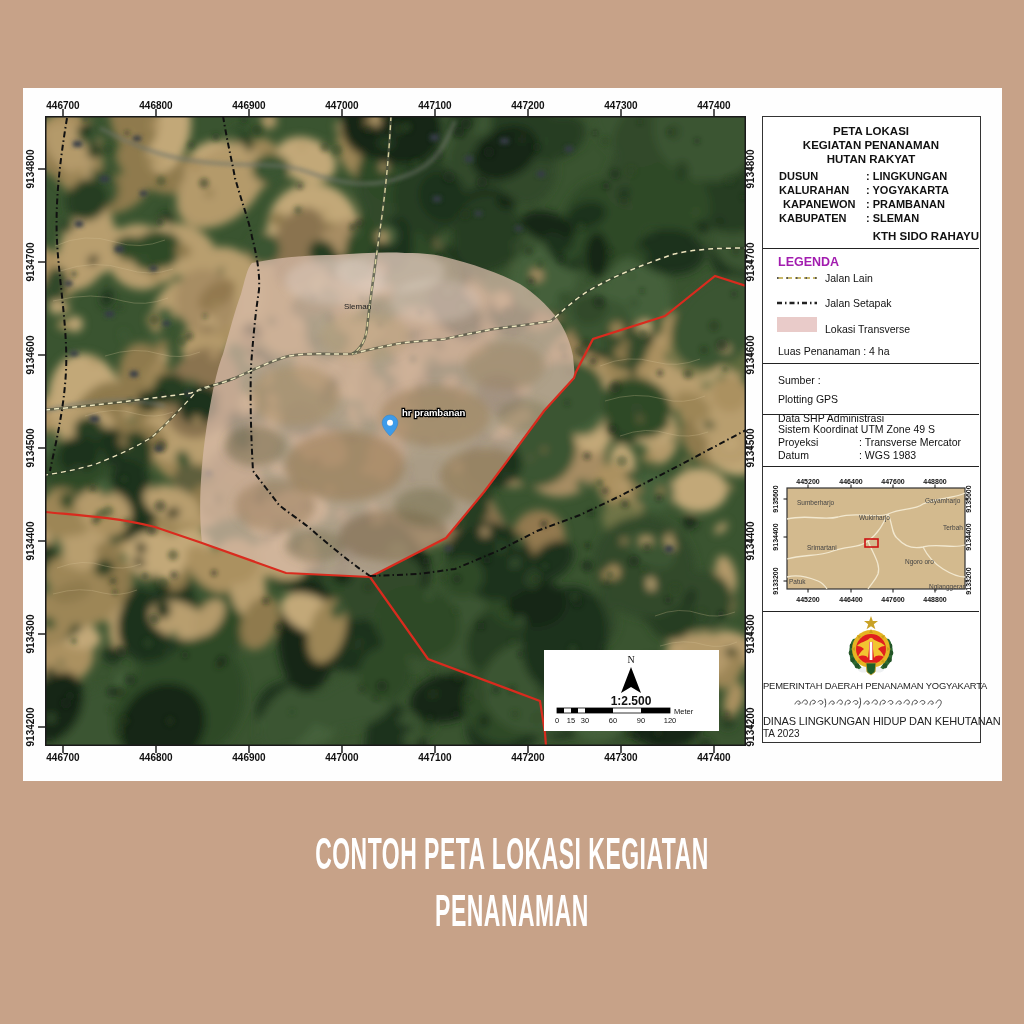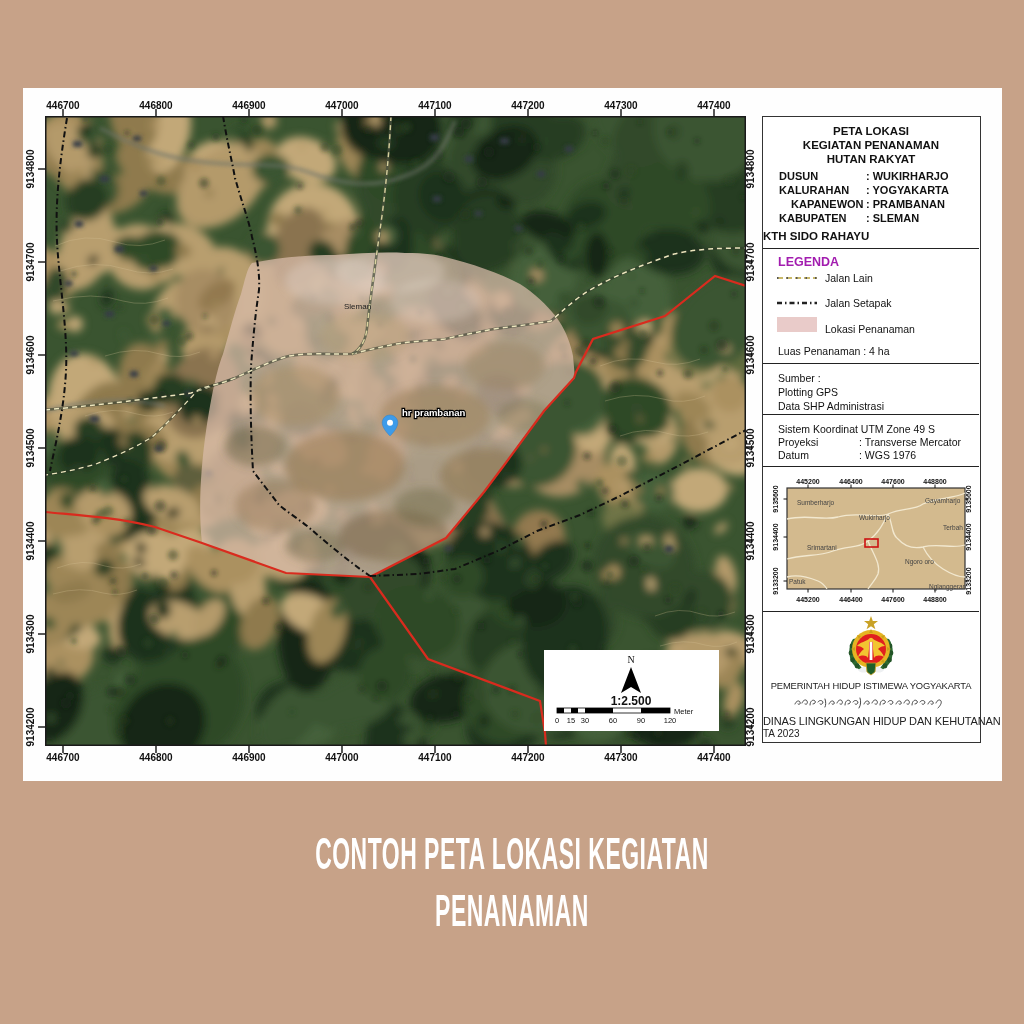--- a/index.html
+++ b/index.html
@@ -1065,64 +1065,64 @@
 <text transform="translate(754 634) rotate(-90)">9134300</text>
 <text transform="translate(754 727) rotate(-90)">9134200</text>
 </g>
 </svg>
 
 <div class="abs" style="left:762px;top:116px;width:219px;height:627px;background:#fff;border:1.6px solid #333;box-sizing:border-box">
 
 <div class="abs" style="left:0;top:7px;width:216px;text-align:center;font-weight:bold;font-size:11.5px;line-height:14px;color:#111">PETA LOKASI<br>KEGIATAN PENANAMAN<br>HUTAN RAKYAT</div>
 
 <div class="abs plb" style="left:16px;top:53px">DUSUN</div>
-    <div class="abs plb" style="left:103px;top:53px">: WUKIRHARJO</div>
+    <div class="abs plb" style="left:103px;top:53px">: LINGKUNGAN</div>
 
 <div class="abs plb" style="left:16px;top:67px">KALURAHAN</div>
     <div class="abs plb" style="left:103px;top:67px">: YOGYAKARTA</div>
 
-<div class="abs plb" style="left:28px;top:81px">KAPANEWON</div>
+<div class="abs plb" style="left:20px;top:81px">KAPANEWON</div>
     <div class="abs plb" style="left:103px;top:81px">: PRAMBANAN</div>
 
 <div class="abs plb" style="left:16px;top:95px">KABUPATEN</div>
     <div class="abs plb" style="left:103px;top:95px">: SLEMAN</div>
 
-<div class="abs" style="left:0;top:113px;width:216px;text-align:left;font-weight:bold;font-size:11.5px;color:#111">KTH SIDO RAHAYU</div>
+<div class="abs" style="left:0;top:113px;width:216px;text-align:right;font-weight:bold;font-size:11.5px;color:#111">KTH SIDO RAHAYU</div>
 
 <div class="abs" style="left:0;top:131px;width:216px;border-top:1.3px solid #222"></div>
 
 <div class="abs" style="left:15px;top:138px;font-weight:bold;font-size:12.5px;color:#a21caf">LEGENDA</div>
 
 <svg class="abs" style="left:14px;top:156px" width="40" height="10">
       <line x1="0" y1="5" x2="40" y2="5" stroke="#c9b96a" stroke-width="2" stroke-dasharray="6 3"></line>
       <line x1="0" y1="5" x2="40" y2="5" stroke="#555" stroke-width="2" stroke-dasharray="1.5 8"></line>
     </svg>
 <div class="abs pl" style="left:62px;top:155px">Jalan Lain</div>
 
 <svg class="abs" style="left:14px;top:181px" width="40" height="10">
       <line x1="0" y1="5" x2="40" y2="5" stroke="#222" stroke-width="2.4" stroke-dasharray="5 3 1.5 3"></line>
     </svg>
 <div class="abs pl" style="left:62px;top:180px">Jalan Setapak</div>
 
 <div class="abs" style="left:14px;top:200px;width:40px;height:15px;background:#e9cbc9"></div>
-<div class="abs pl" style="left:62px;top:206px">Lokasi Penanaman</div>
+<div class="abs pl" style="left:62px;top:206px">Lokasi Transverse</div>
 
 <div class="abs pl" style="left:15px;top:228px">Luas Penanaman : 4 ha</div>
 
 <div class="abs" style="left:0;top:246px;width:216px;border-top:1.3px solid #222"></div>
 
-<div class="abs pl" style="left:15px;top:254px;line-height:14px">Sumber :<br>Plotting GPS<br>Data SHP Administrasi</div>
+<div class="abs pl" style="left:15px;top:254px;line-height:19px">Sumber :<br>Plotting GPS<br>Data SHP Administrasi</div>
 
 <div class="abs" style="left:0;top:297px;width:216px;border-top:1.3px solid #222"></div>
 
 <div class="abs pl" style="left:15px;top:306px">Sistem Koordinat UTM Zone 49 S</div>
 <div class="abs pl" style="left:15px;top:319px">Proyeksi</div>
     <div class="abs pl" style="left:96px;top:319px">: Transverse Mercator</div>
 <div class="abs pl" style="left:15px;top:332px">Datum</div>
-    <div class="abs pl" style="left:96px;top:332px">: WGS 1976</div>
+    <div class="abs pl" style="left:96px;top:332px">: WGS 1983</div>
 
 <div class="abs" style="left:0;top:349px;width:216px;border-top:1.3px solid #222"></div>
 
 <svg class="abs" style="left:0;top:352px" width="212" height="140" viewBox="0 0 212 140">
 <g font-family="Liberation Sans" font-size="7" font-weight="bold" fill="#111" text-anchor="middle">
 <text x="45" y="15">445200</text>
         <text x="88" y="15">446400</text>
         <text x="130" y="15">447600</text>
         <text x="172" y="15">448800</text>
 <text x="45" y="133">445200</text>
@@ -1213,21 +1213,21 @@
 
 <rect x="24.6" y="25" width="2.8" height="20" fill="#fff"></rect>
 <circle cx="26" cy="25" r="2.2" fill="#f2c531"></circle>
 
 <path d="M13,55 C16,52 20,51 23,52 L22,57 C19,58 15,58 13,55 Z" fill="#eef0f2"></path>
 <path d="M39,55 C36,52 32,51 29,52 L30,57 C33,58 37,58 39,55 Z" fill="#eef0f2"></path>
 
 <path d="M21,48 L31,48 L30,57 L26,60 L22,57 Z" fill="#1f5e28" stroke="#c9a227" stroke-width="0.8"></path>
 </svg>
 
-<div class="abs" style="left:0;top:563px;width:216px;text-align:center;font-size:9.4px;color:#222;white-space:nowrap;letter-spacing:-0.15px">PEMERINTAH HIDUP ISTIMEWA YOGYAKARTA</div>
+<div class="abs" style="left:0;top:563px;width:216px;text-align:center;font-size:9.4px;color:#222;white-space:nowrap;letter-spacing:-0.15px">PEMERINTAH DAERAH PENANAMAN YOGYAKARTA</div>
 
 <svg class="abs" style="left:30px;top:579px" width="152" height="13" viewBox="0 0 152 13">
 <g stroke="#333" stroke-width="0.9" fill="none" stroke-linecap="round">
 <path d="M2,8 C3,5 6,4 7,6 C8,8 6,9 5,8 M9,7 C10,4 13,3 14,5 C15,7 14,9 12,8 M17,9 C17,5 20,3 22,5 C23,6 22,8 20,8 M25,6 C26,4 29,4 30,6 C30,8 28,9 27,8 M32,3 C33,6 33,9 32,11"></path>
 <path d="M36,8 C37,5 40,4 41,6 C42,8 40,9 39,8 M44,7 C45,4 48,3 49,5 C50,7 49,9 47,8 M52,9 C52,5 55,3 57,5 C58,6 57,8 55,8 M60,6 C61,4 64,4 65,6 C65,8 63,9 62,8 M67,2 C68,5 68,9 66,12"></path>
 <path d="M71,8 C72,5 75,4 76,6 C77,8 75,9 74,8 M79,7 C80,4 83,3 84,5 C85,7 84,9 82,8 M87,9 C87,5 90,3 92,5 C93,6 92,8 90,8 M95,6 C96,4 99,4 100,6 C100,8 98,9 97,8"></path>
 <path d="M103,8 C104,5 107,4 108,6 C109,8 107,9 106,8 M111,7 C112,4 115,3 116,5 C117,7 116,9 114,8 M119,9 C119,5 122,3 124,5 C125,6 124,8 122,8 M127,6 C128,4 131,4 132,6 C132,8 130,9 129,8 M135,8 C136,5 139,4 140,6 C141,8 139,9 138,8 M143,7 C144,4 147,3 148,5 C149,7 147,10 145,12"></path>
 </g>
 </svg>
 

